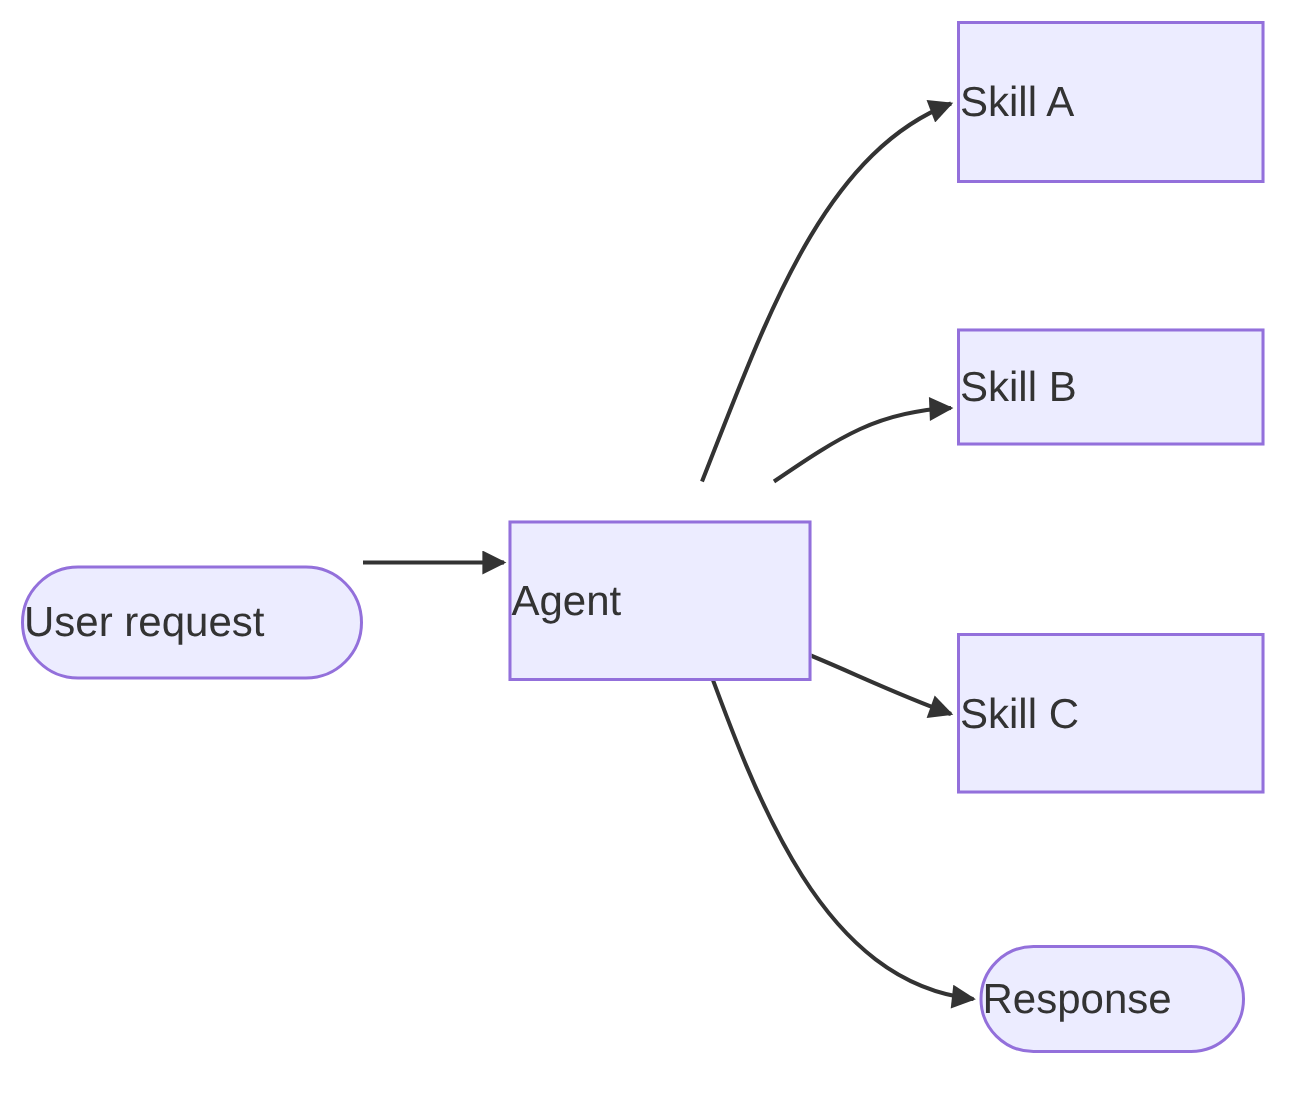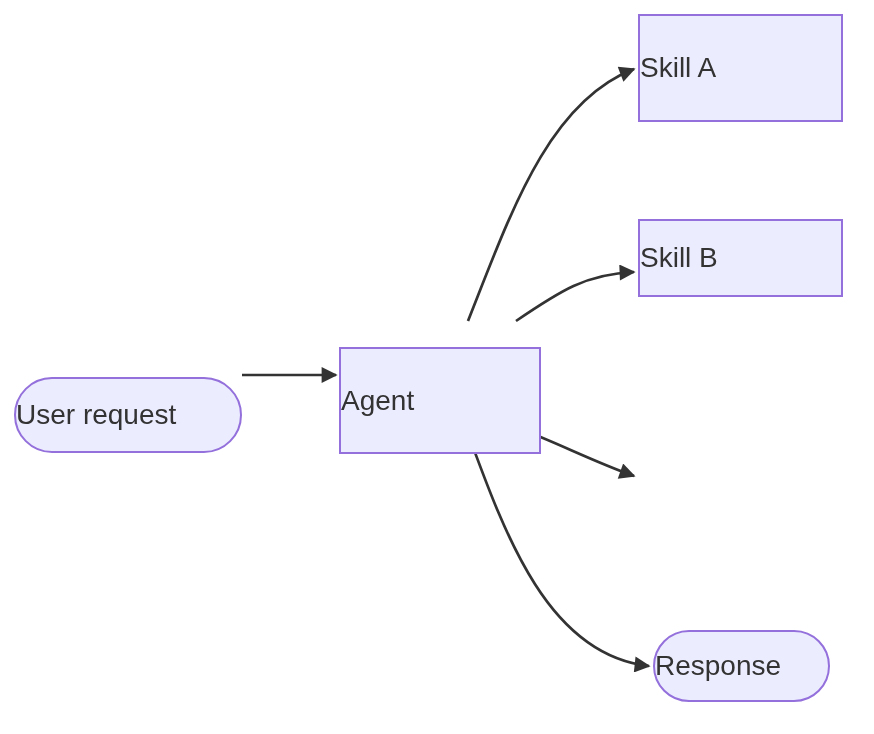--- a/index.html
+++ b/index.html
@@ -82,18 +82,21 @@
   </div>
 
   <div class="node node-skill-a">
     <span>Skill A</span>
   </div>
 
   <div class="node node-skill-b">
     <span>Skill B</span>
   </div>
 
+  <div class="node node-skill-c">
+    <span>Skill C</span>
+  </div>
 
   <div class="node stadium node-response">
     <span>Response</span>
   </div>
 
 </div>
 
 </body></html>

